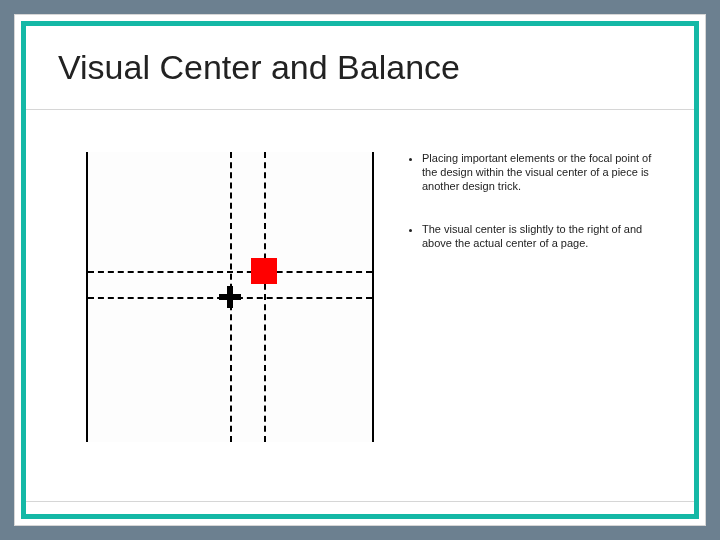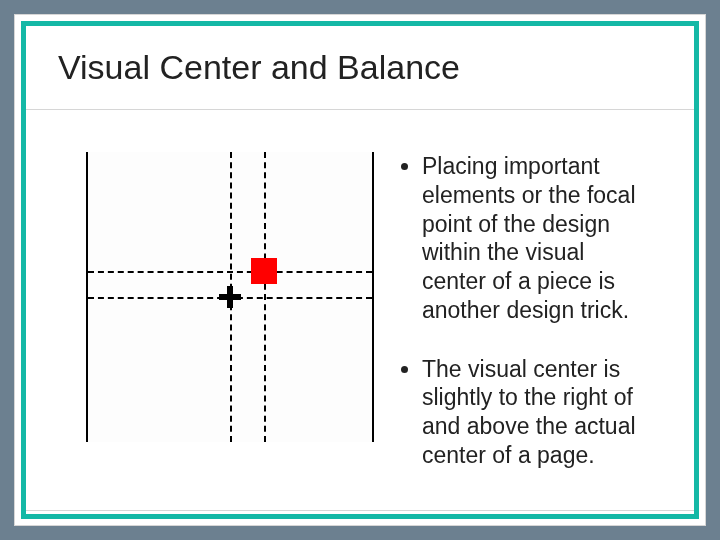--- a/index.html
+++ b/index.html
@@ -125,21 +125,21 @@
   }
   .bullets {
     flex: 1;
     padding: 0 10px 0 28px;
   }
   .bullets ul {
     margin: 0;
     padding: 0 0 0 20px;
   }
   .bullets li {
-    font-size: 23px;
+    font-size: 11px;
     line-height: 1.25;
     color: #222;
     margin-bottom: 30px;
   }
 </style>
 </head>
 <body>
 
 <div class="slide">
   <div class="outer-frame">

